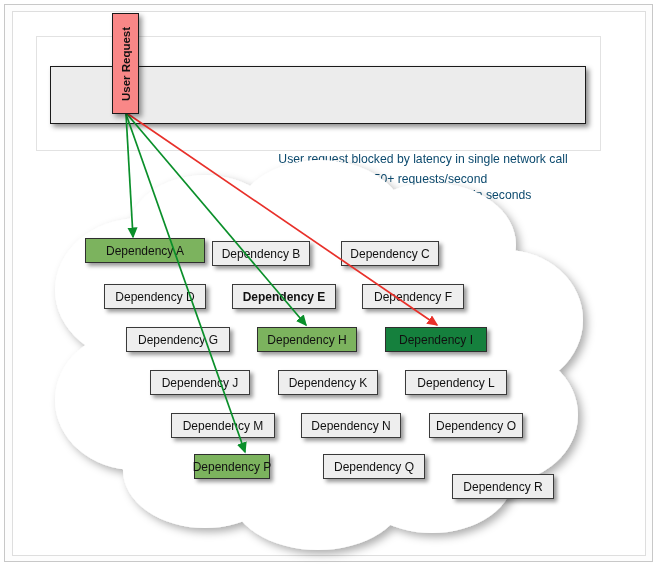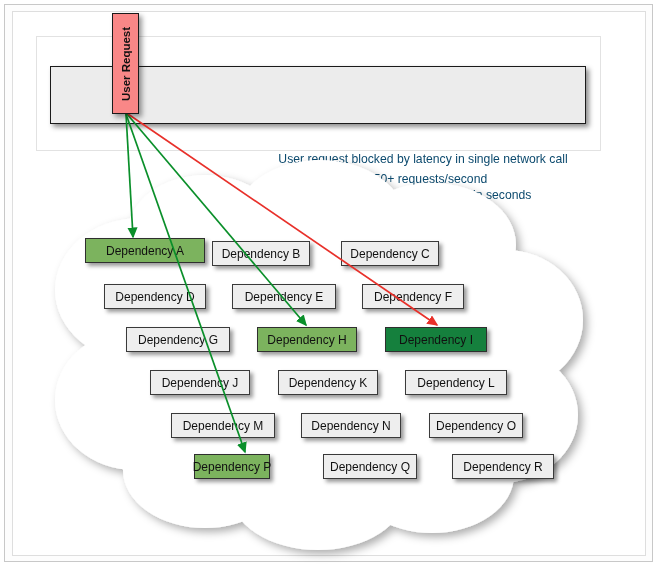--- a/index.html
+++ b/index.html
@@ -180,21 +180,21 @@
       </div>
       <div class="dep-box" style="left: 212px; top: 241px; width: 98px;">
         <span>Dependency B</span>
       </div>
       <div class="dep-box" style="left: 341px; top: 241px; width: 98px;">
         <span>Dependency C</span>
       </div>
       <div class="dep-box" style="left: 104px; top: 284px; width: 102px;">
         <span>Dependency D</span>
       </div>
-      <div class="dep-box" style="left: 232px; top: 284px; width: 104px;">
+      <div class="dep-box" style="left: 232px; top: 284px; width: 104px; font-weight: bold;">
         <span>Dependency E</span>
       </div>
       <div class="dep-box" style="left: 362px; top: 284px; width: 102px;">
         <span>Dependency F</span>
       </div>
       <div class="dep-box" style="left: 126px; top: 327px; width: 104px;">
         <span>Dependency G</span>
       </div>
       <div class="dep-box green" style="left: 257px; top: 327px; width: 100px;">
         <span>Dependency H</span>
@@ -216,24 +216,24 @@
       </div>
       <div class="dep-box" style="left: 301px; top: 413px; width: 100px;">
         <span>Dependency N</span>
       </div>
       <div class="dep-box" style="left: 429px; top: 413px; width: 94px;">
         <span>Dependency O</span>
       </div>
       <div class="dep-box green" style="left: 194px; top: 454px; width: 76px;">
         <span>Dependency P</span>
       </div>
-      <div class="dep-box" style="left: 323px; top: 454px; width: 94px;">
+      <div class="dep-box" style="left: 323px; top: 454px; width: 102px;">
         <span>Dependency Q</span>
       </div>
-      <div class="dep-box" style="left: 452px; top: 454px; width: 102px;">
+      <div class="dep-box" style="left: 452px; top: 474px; width: 102px;">
         <span>Dependency R</span>
       </div>
     </div>
 
   <svg id="arrow-layer" viewBox="0 0 658 567" xmlns="http://www.w3.org/2000/svg">
     <defs>
       <marker id="headGreen" markerWidth="7" markerHeight="7" refX="5.6" refY="3" orient="auto" markerUnits="strokeWidth">
         <path d="M0,0 L6.5,3 L0,6 z" fill="#0a8f2a"></path>
       </marker>
       <marker id="headRed" markerWidth="7" markerHeight="7" refX="5.6" refY="3" orient="auto" markerUnits="strokeWidth">

